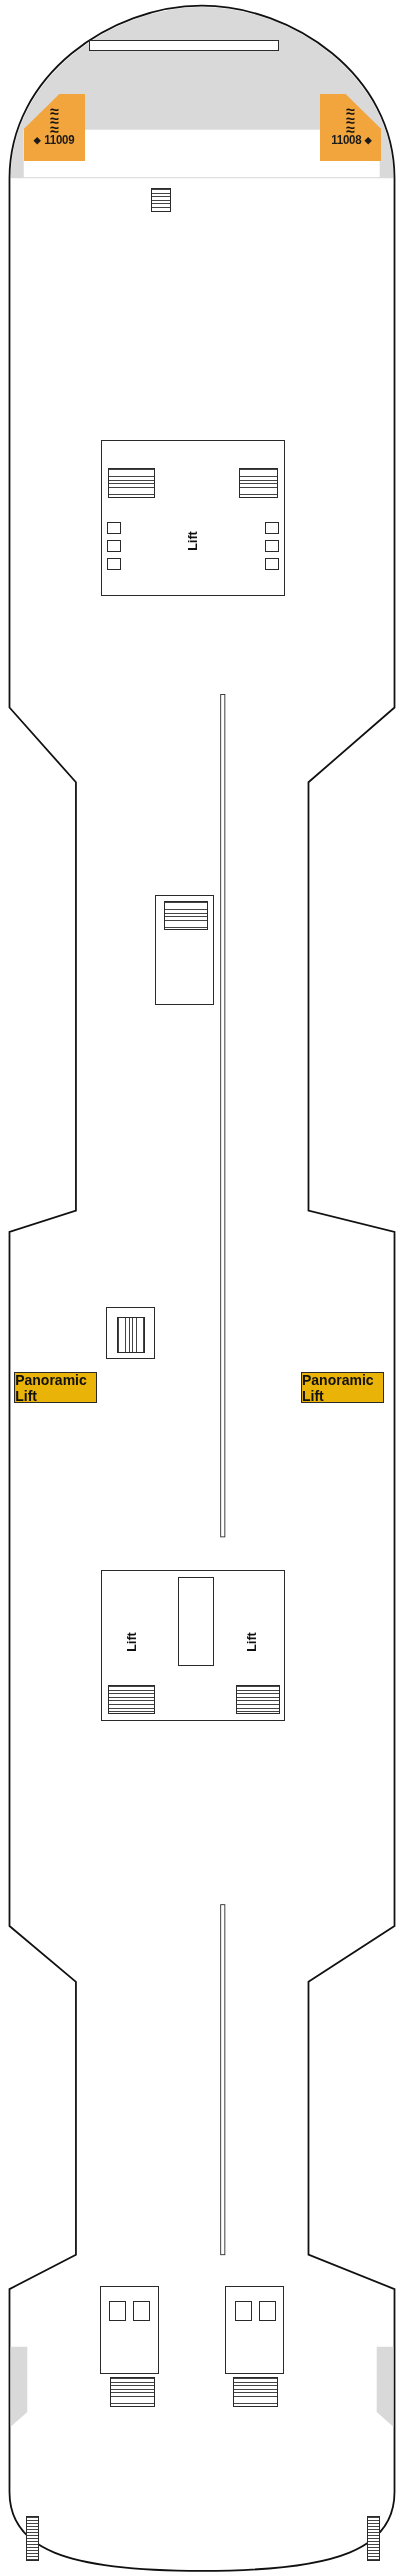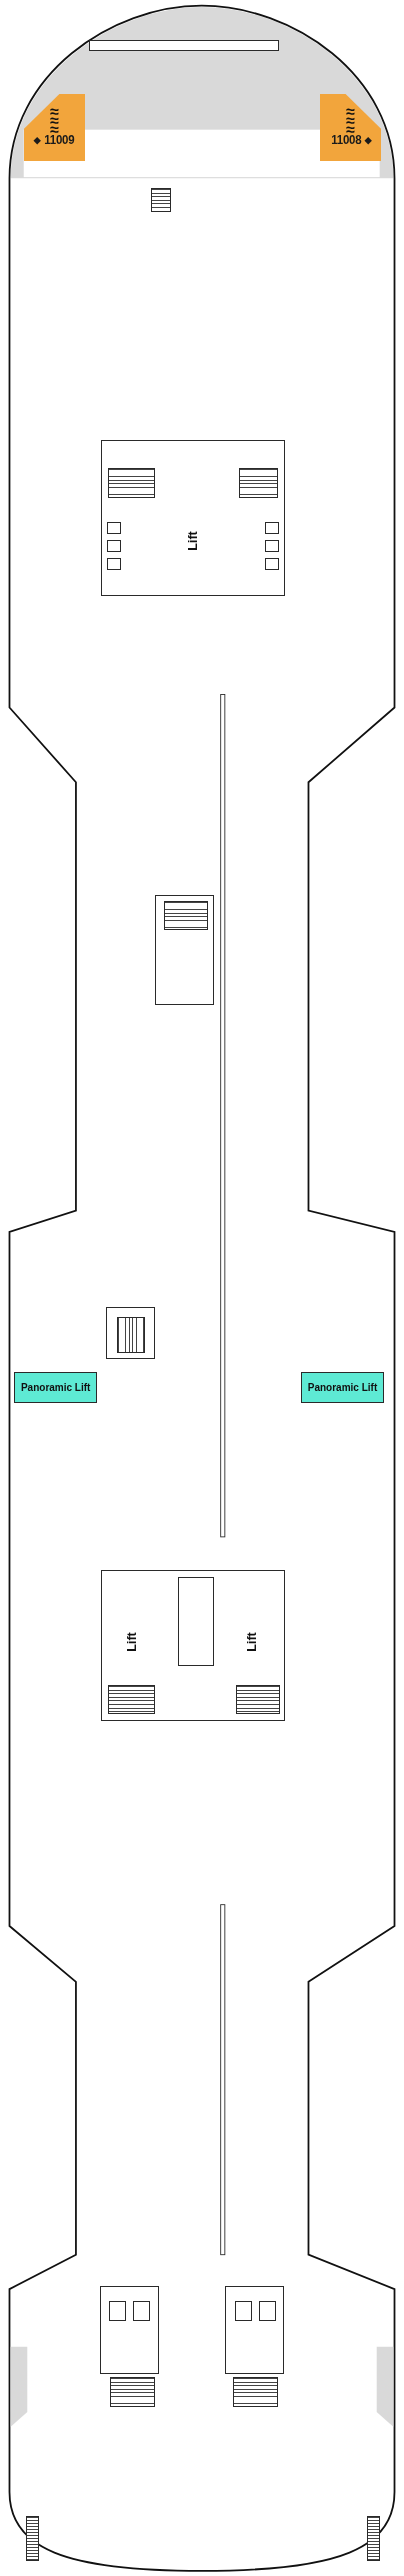--- a/index.html
+++ b/index.html
@@ -10,22 +10,22 @@
   .cab .num{font-size:12.5px;line-height:1;transform:scaleX(.92);}
   .orange{background:#f2a53c;}
   .i-dia{font-size:9px;line-height:1;flex:none;}
   .i-waves{display:flex;flex-direction:column;line-height:.55;font-size:16px;font-weight:700;color:#111;}
   
   .box{position:absolute;box-sizing:border-box;border:1.2px solid #2a2a2a;background:#fff;z-index:2;}
   .stair{position:absolute;box-sizing:border-box;border:0.9px solid #2a2a2a;z-index:3;
          background:repeating-linear-gradient(180deg,#444 0 0.9px,#fff 0.9px 3.6px);}
   .stairV{background:repeating-linear-gradient(90deg,#444 0 0.9px,#fff 0.9px 3.6px);}
   .liftlab{position:absolute;font-weight:700;font-size:12.5px;color:#111;transform:rotate(-90deg);transform-origin:center;z-index:4;white-space:nowrap;}
-  .panlift{position:absolute;box-sizing:border-box;border:1.2px solid #2a2a2a;background:#5eead4;z-index:4;
-           display:flex;align-items:center;justify-content:center;font-weight:700;font-size:10px;color:#111;}
+  .panlift{position:absolute;box-sizing:border-box;border:1.2px solid #2a2a2a;background:#eab308;z-index:4;
+           display:flex;align-items:center;justify-content:center;font-weight:700;font-size:14px;color:#111;}
   .car{position:absolute;box-sizing:border-box;border:0.9px solid #2a2a2a;background:#fff;z-index:3;}
   .shaft{position:absolute;box-sizing:border-box;border:0.9px solid #2a2a2a;background:#fff;z-index:3;}
 </style>
 </head>
 <body>
 
 <div id="plan">
   <svg class="hullsvg" width="404" height="2576" viewBox="0 0 681 4341">
 
     <path d="M340,11 C190,11 18,128 18,300 L663,300 C663,128 491,11 340,11 Z" fill="#d9d9d9" stroke="none"></path>

